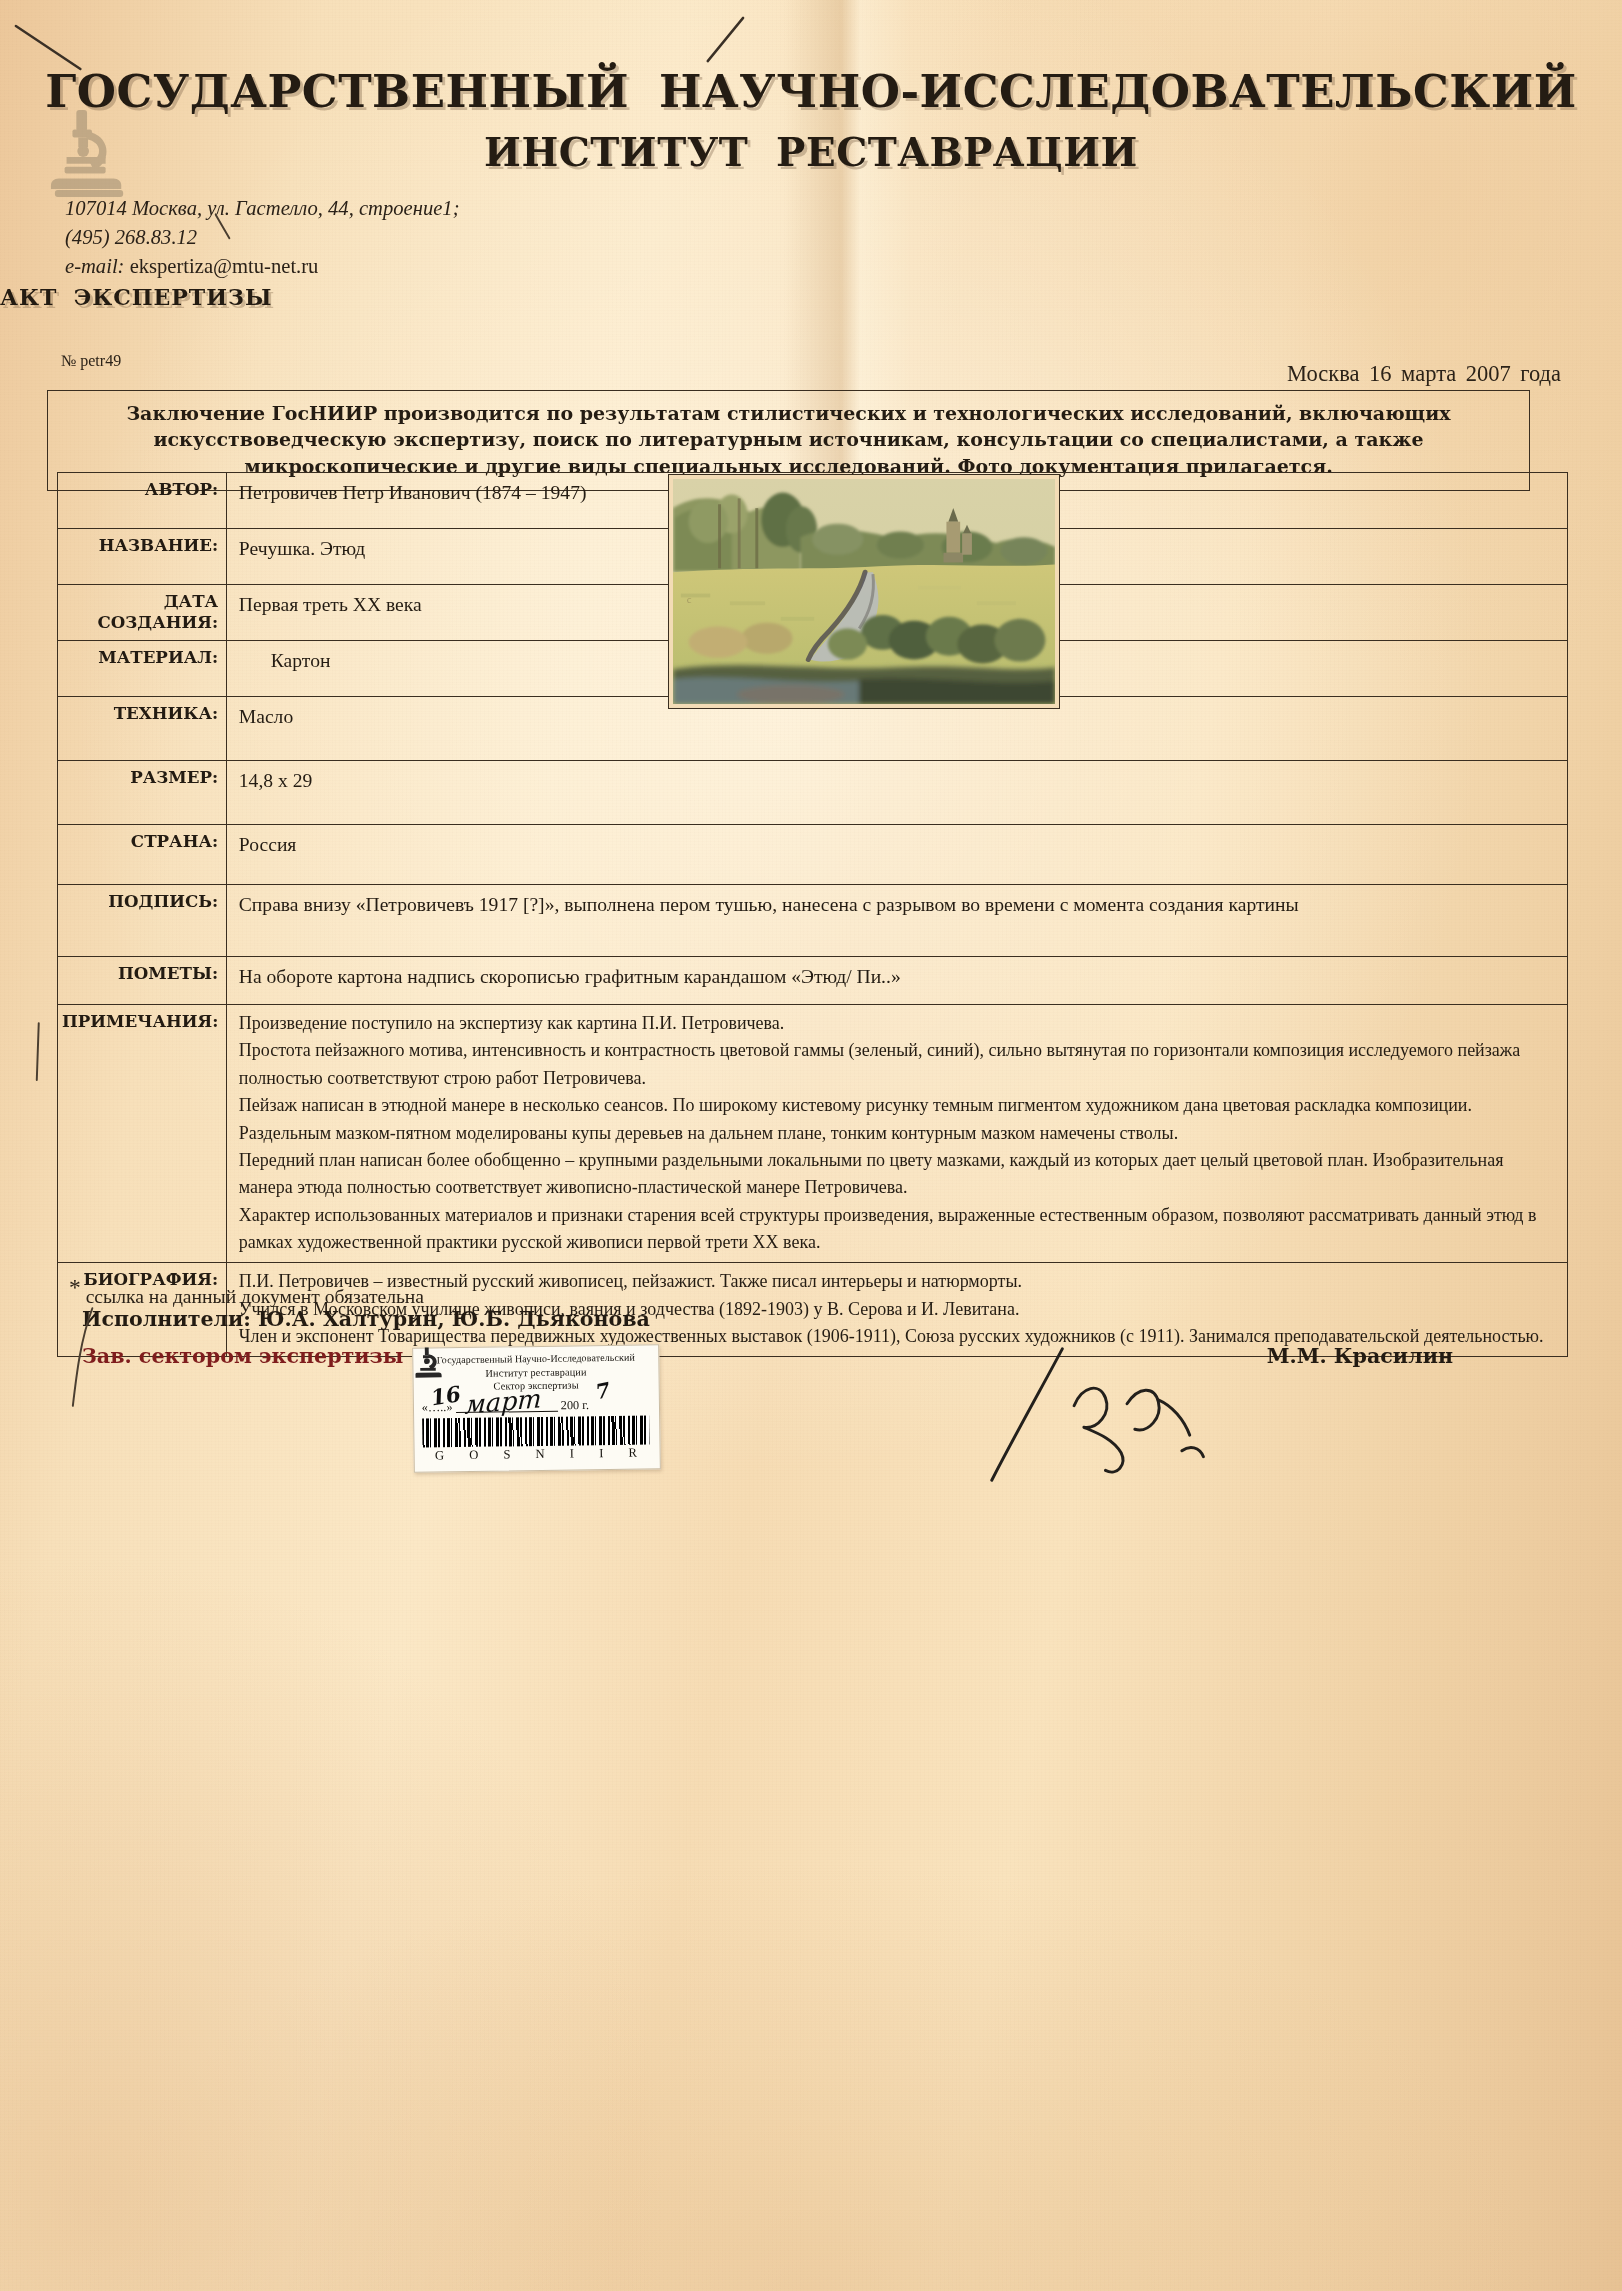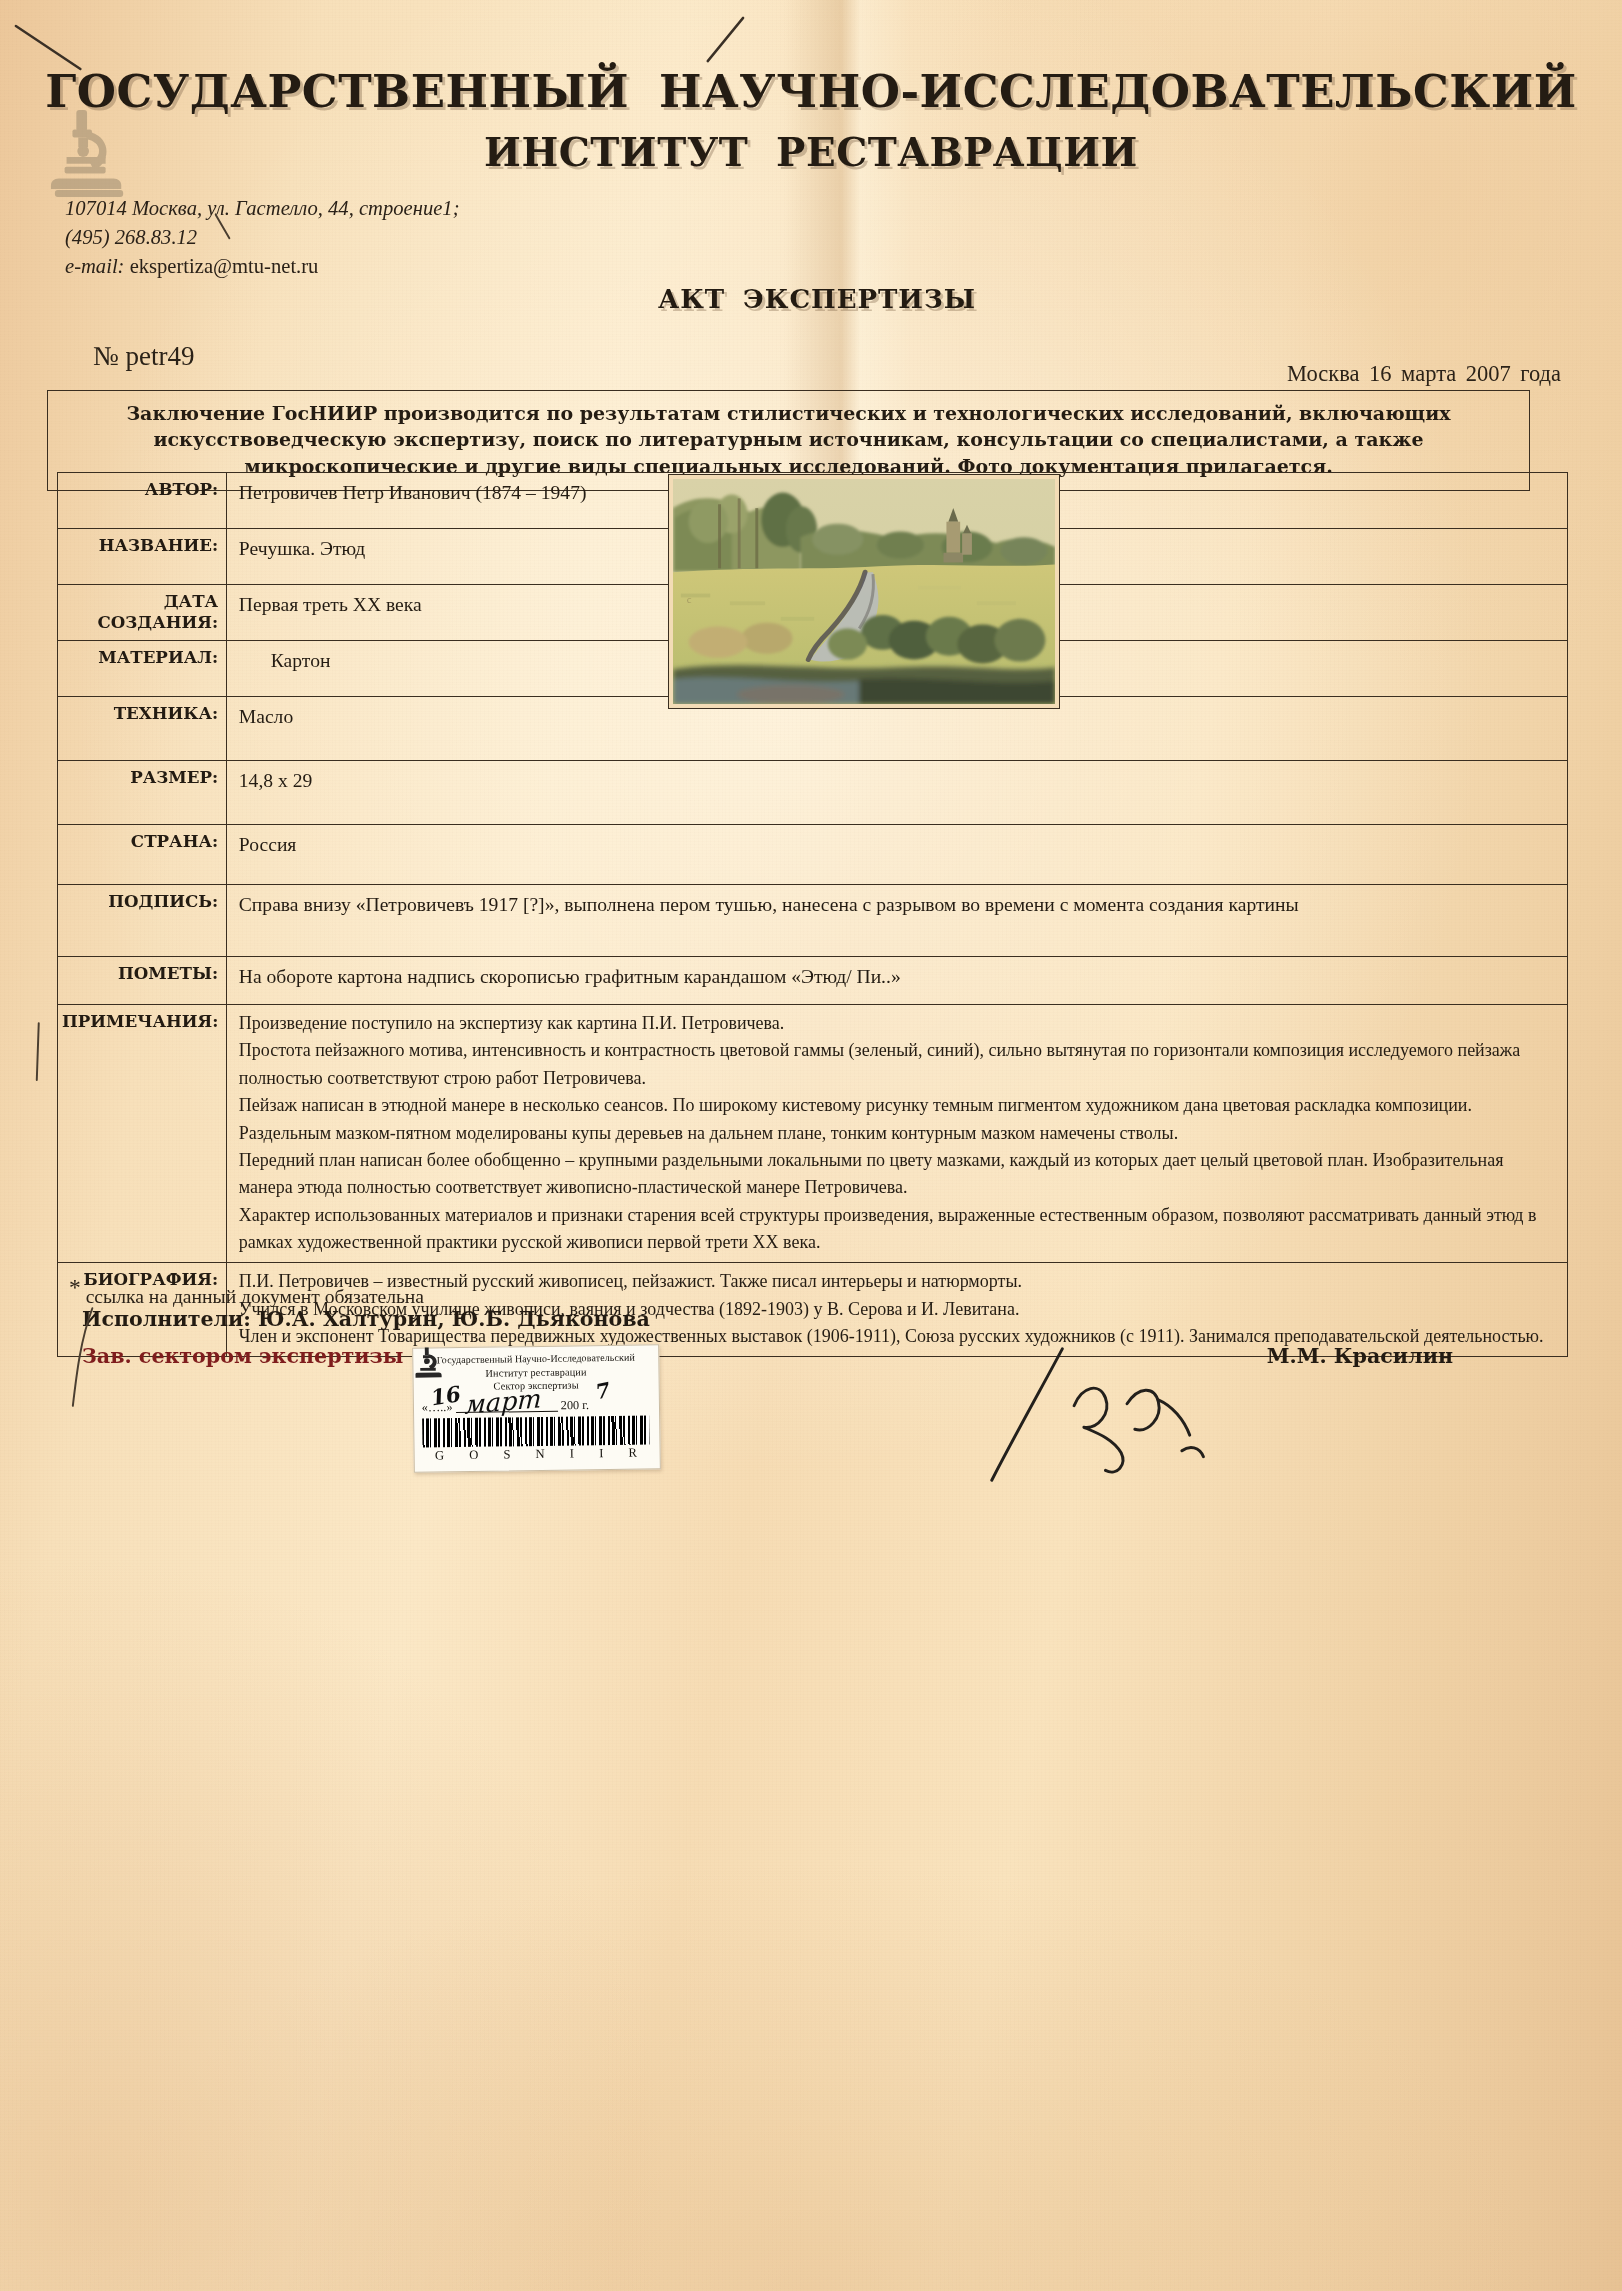--- a/index.html
+++ b/index.html
@@ -53,27 +53,26 @@
   #address{
     position:absolute;left:65px;top:194px;
     font-family:"Liberation Serif", serif;
     font-size:20.6px;line-height:29px;color:#2a2118;
   }
   #address .it{font-style:italic;}
   #address .rm{font-style:normal;text-align:right;}
 
   #acttitle{
     position:absolute;left:0;right:0;top:284px;
-    text-align:center;
-    font-family:"DejaVu Serif", serif;font-weight:bold;font-size:26px;
+    font-family:"DejaVu Serif", serif;font-weight:bold;font-size:22px;
     letter-spacing:1px;word-spacing:7.8px;
-    color:#231b12;text-shadow:2.9px 2.9px 0 rgba(125,100,72,.35);padding-left:12px;
-  }
-
-  #docnum{position:absolute;left:61px;top:341px;font-size:27px;margin-left:32px;}
+    color:#231b12;text-shadow:2.9px 2.9px 0 rgba(125,100,72,.35);
+  }
+
+  #docnum{position:absolute;left:61px;top:352px;font-size:16px;}
   #docplace{position:absolute;right:61px;top:361px;font-size:22.5px;word-spacing:3.9px;}
 
   
   #disclaimer{
     position:absolute;left:47px;top:390px;width:1483px;
     border:1.5px solid #3a2e20;
     padding:8.8px 25.5px 10.8px 25.5px;
     box-sizing:border-box;
     text-align:center;
     font-family:"DejaVu Serif", serif;

